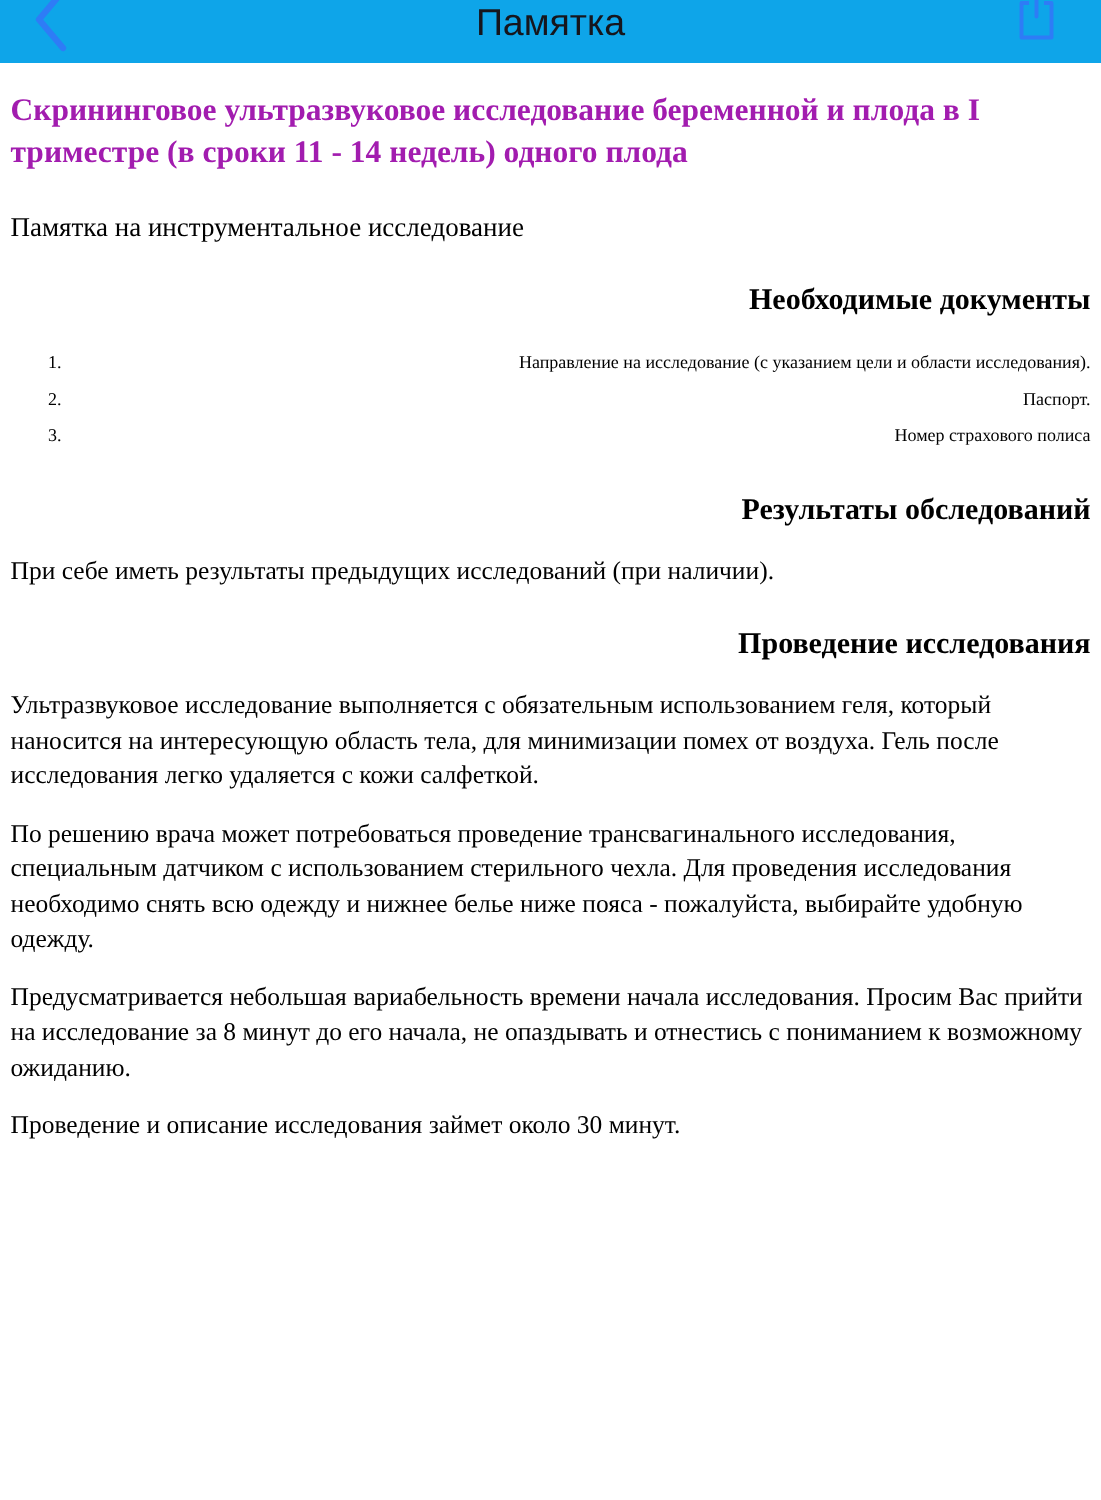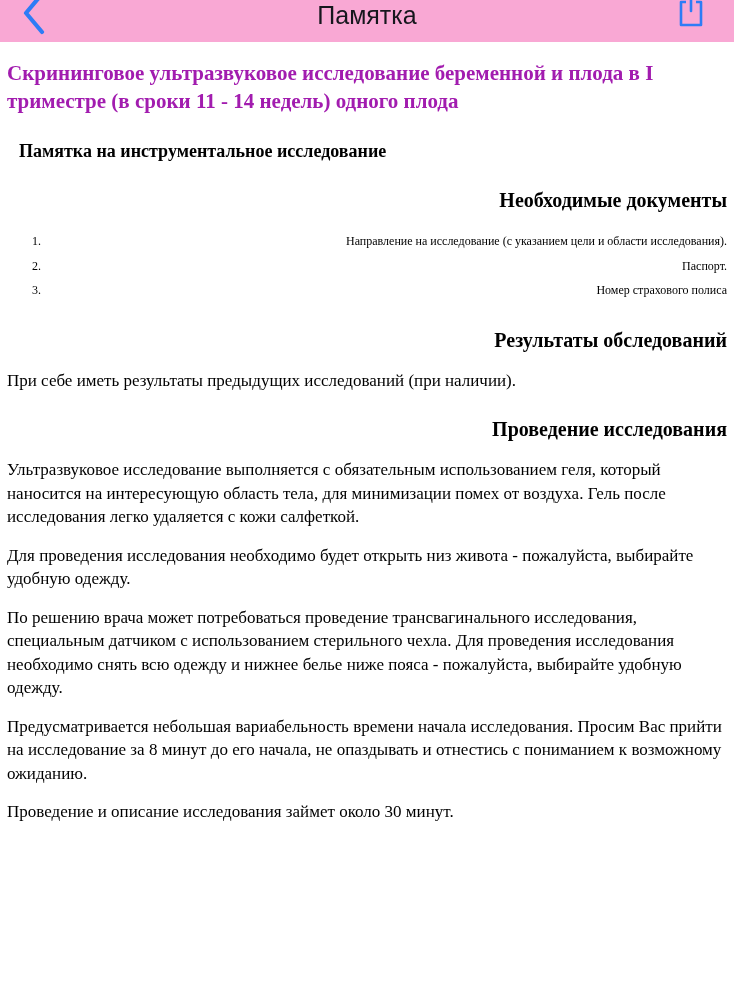--- a/index.html
+++ b/index.html
@@ -13,21 +13,21 @@
     overflow: hidden;
     position: relative;
     font-family: "Liberation Serif", serif;
     color: #000000;
   }
 
   
   .navbar {
     position: relative;
     height: 42px;
-    background: #f9a8d4;
+    background: #0ea5e9;
   }
   .nav-title {
     position: absolute;
     top: 0;
     left: 0;
     right: 0;
     text-align: center;
     font-family: "Liberation Sans", sans-serif;
     font-size: 25px;
     font-weight: 500;
@@ -60,23 +60,23 @@
     padding: 0 7px;
   }
   .doc h1 {
     margin: 18px 0 16px 0;
     font-size: 21px;
     font-weight: bold;
     line-height: 1.32;
     color: #a21caf;
   }
   .doc h2.subtitle {
-    margin: 25px 0 0 12px;
+    margin: 25px 0 0 0;
     font-size: 18px;
-    font-weight: bold;
+    font-weight: normal;
     line-height: 1.25;
   }
   .doc h2.section-heading {
     margin: 25px 0 16px 0;
     font-size: 20px;
     font-weight: bold;
     line-height: 1.25;
     text-align: right;
   }
   .doc p {
@@ -137,19 +137,18 @@
 
   <section>
     <h2 class="section-heading">Результаты обследований</h2>
     <p>При себе иметь результаты предыдущих исследований (при наличии).</p>
   </section>
 
 
   <section>
     <h2 class="section-heading">Проведение исследования</h2>
     <p>Ультразвуковое исследование выполняется с обязательным использованием геля, который наносится на интересующую область тела, для минимизации помех от воздуха. Гель после исследования легко удаляется с кожи салфеткой.</p>
-    <p>Для проведения исследования необходимо будет открыть низ живота - пожалуйста, выбирайте удобную одежду.</p>
     <p>По решению врача может потребоваться проведение трансвагинального исследования, специальным датчиком с использованием стерильного чехла. Для проведения исследования необходимо снять всю одежду и нижнее белье ниже пояса - пожалуйста, выбирайте удобную одежду.</p>
     <p>Предусматривается небольшая вариабельность времени начала исследования. Просим Вас прийти на исследование за 8 минут до его начала, не опаздывать и отнестись с пониманием к возможному ожиданию.</p>
     <p>Проведение и описание исследования займет около 30 минут.</p>
   </section>
 
 </article>
 
 </body></html>

